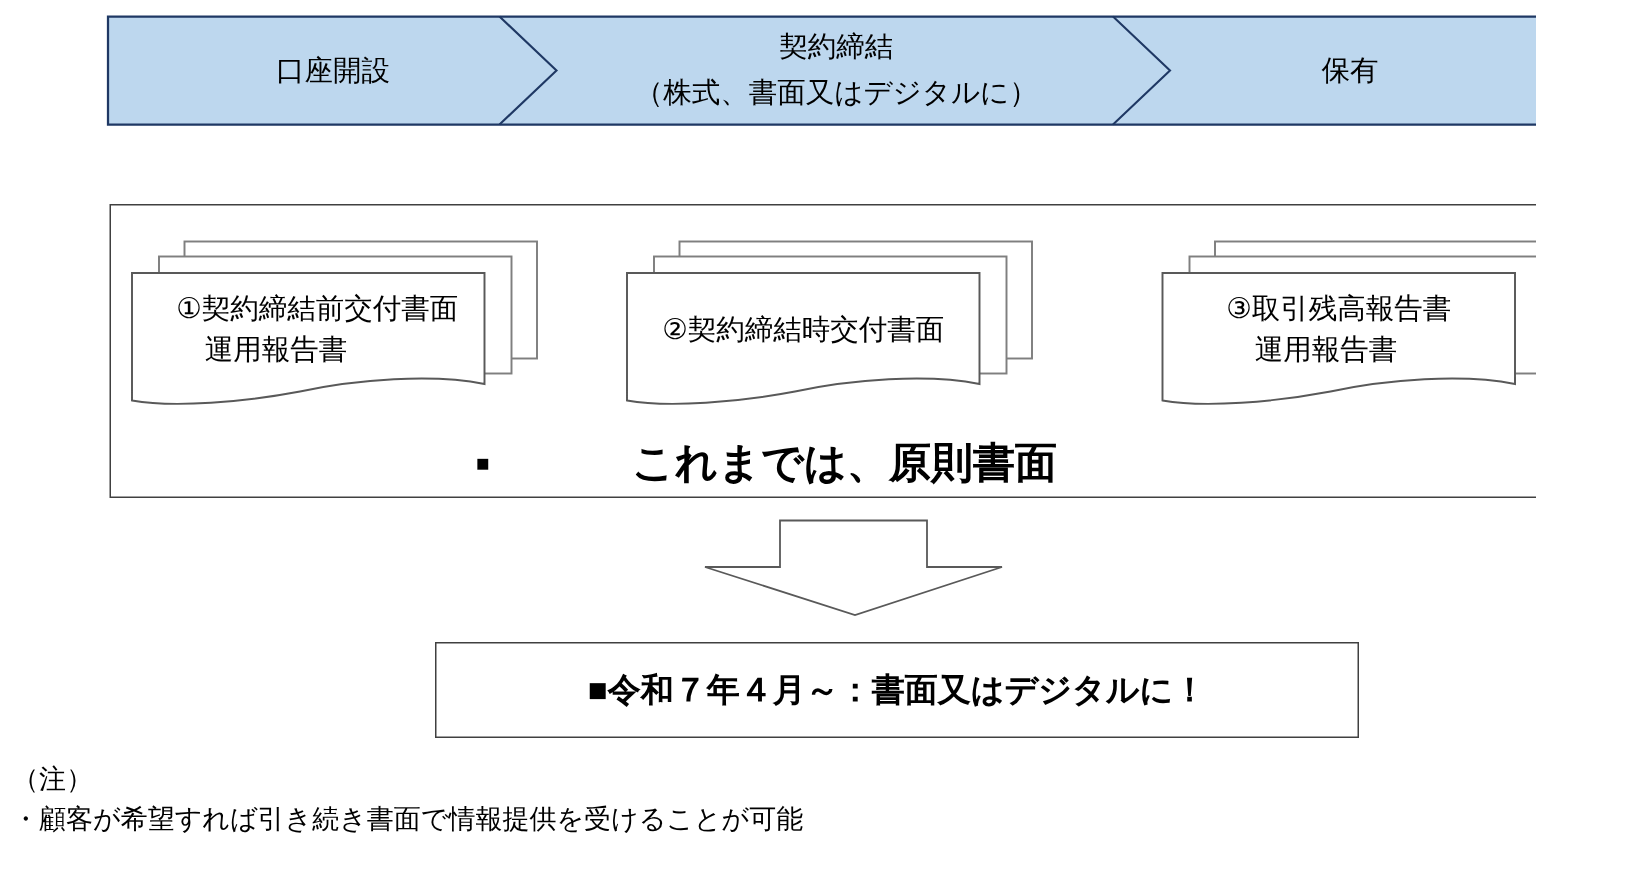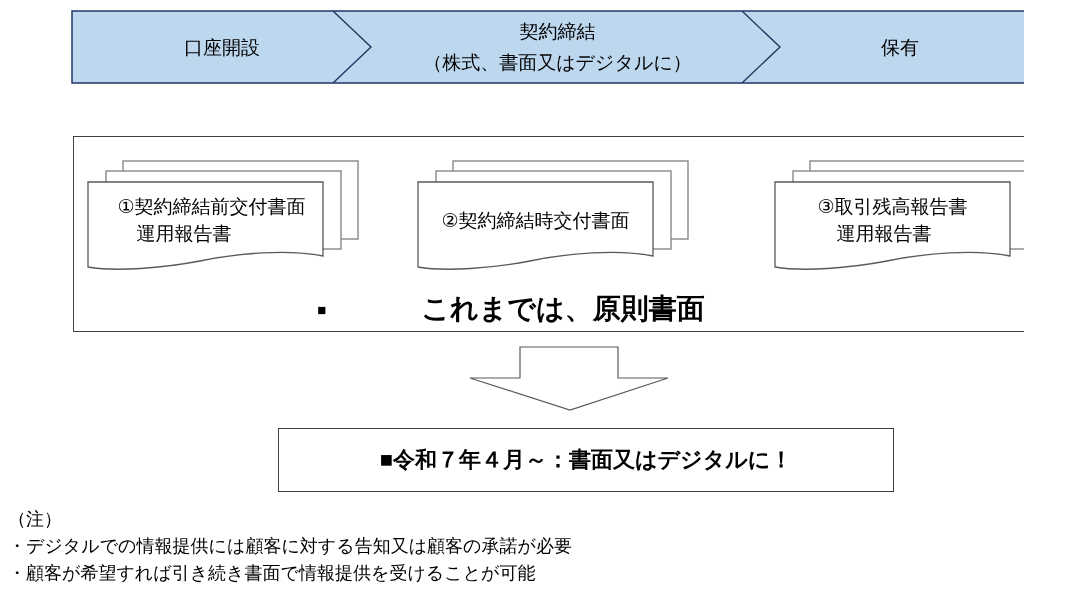--- a/index.html
+++ b/index.html
@@ -65,21 +65,21 @@
     display:flex;justify-content:center;align-items:center;
   }
   .principle-inner{
     display:flex;align-items:center;gap:95px;
     transform:translateX(-58px);
   }
   .principle-bullet{font-size:15px;line-height:15px;}
   .principle-text{font-size:28px;font-weight:bold;white-space:nowrap;}
 
   .conclusion-box{
-    position:absolute;left:278px;top:428px;width:616px;height:64px;
+    position:absolute;left:290px;top:428px;width:616px;height:64px;
     border:1.5px solid var(--box_border);
     display:flex;justify-content:center;align-items:center;
   }
   .conclusion-text{font-size:22px;font-weight:bold;white-space:nowrap;}
 
   .notes{
     position:absolute;left:8px;top:506px;width:700px;
     font-size:18px;line-height:27px;white-space:nowrap;
   }
 </style>
@@ -156,17 +156,16 @@
       <span class="principle-text">これまでは、原則書面</span>
     </div>
   </div>
 
   <div class="conclusion-box">
     <span class="conclusion-text">■令和７年４月～：書面又はデジタルに！</span>
   </div>
 
   <div class="notes">
     <div>（注）</div>
-    <div>・デジタルでの情報提供には顧客に対する告知又は顧客の承諾が必要</div>
     <div>・顧客が希望すれば引き続き書面で情報提供を受けることが可能</div>
   </div>
 
 </div>
 
 </body></html>

